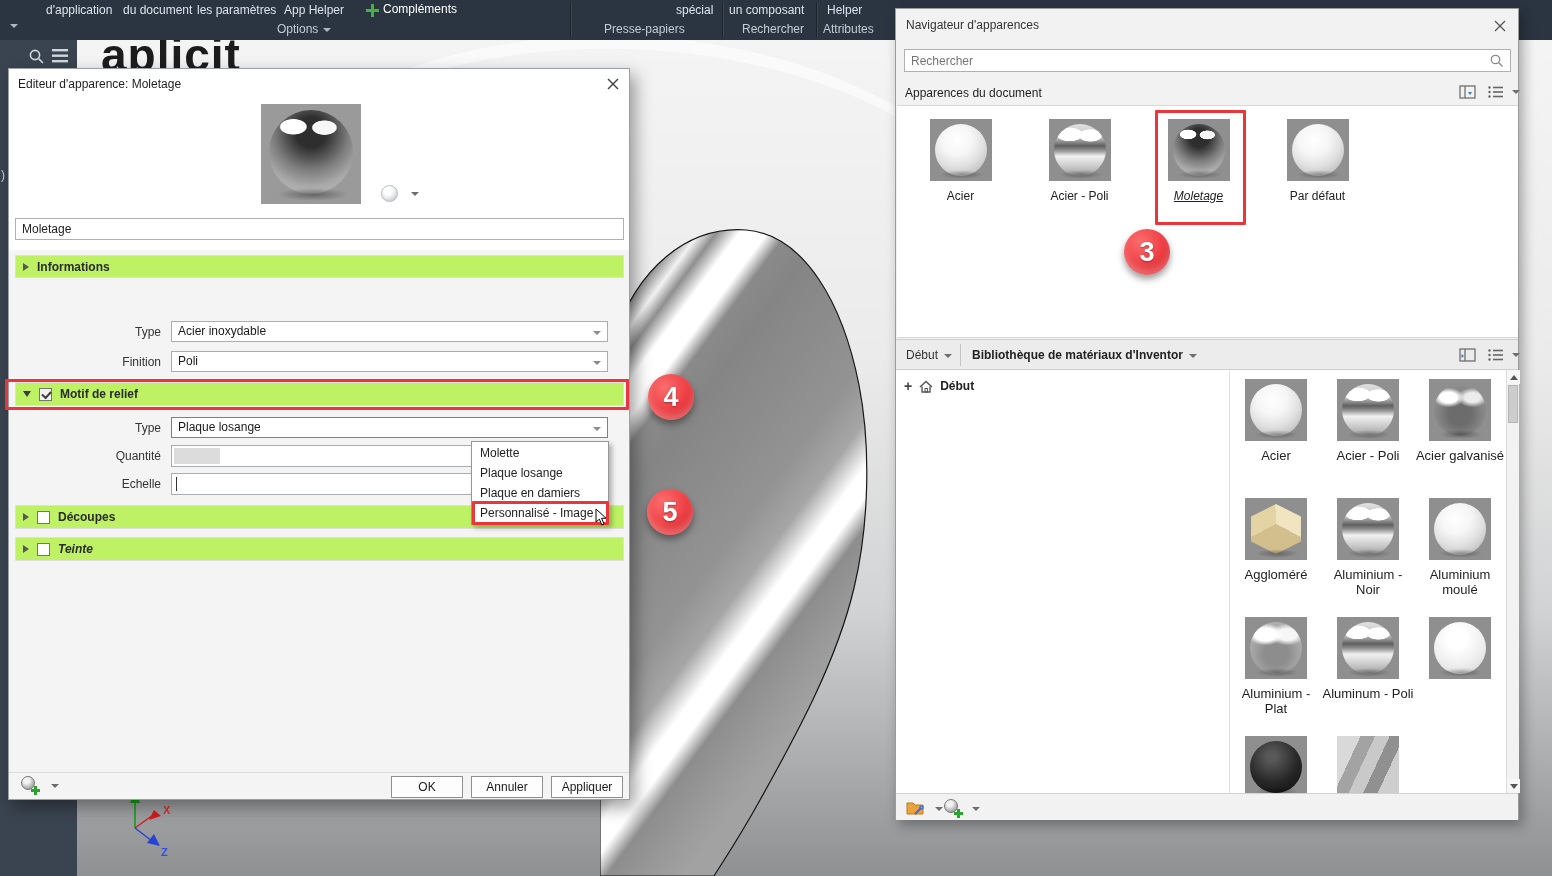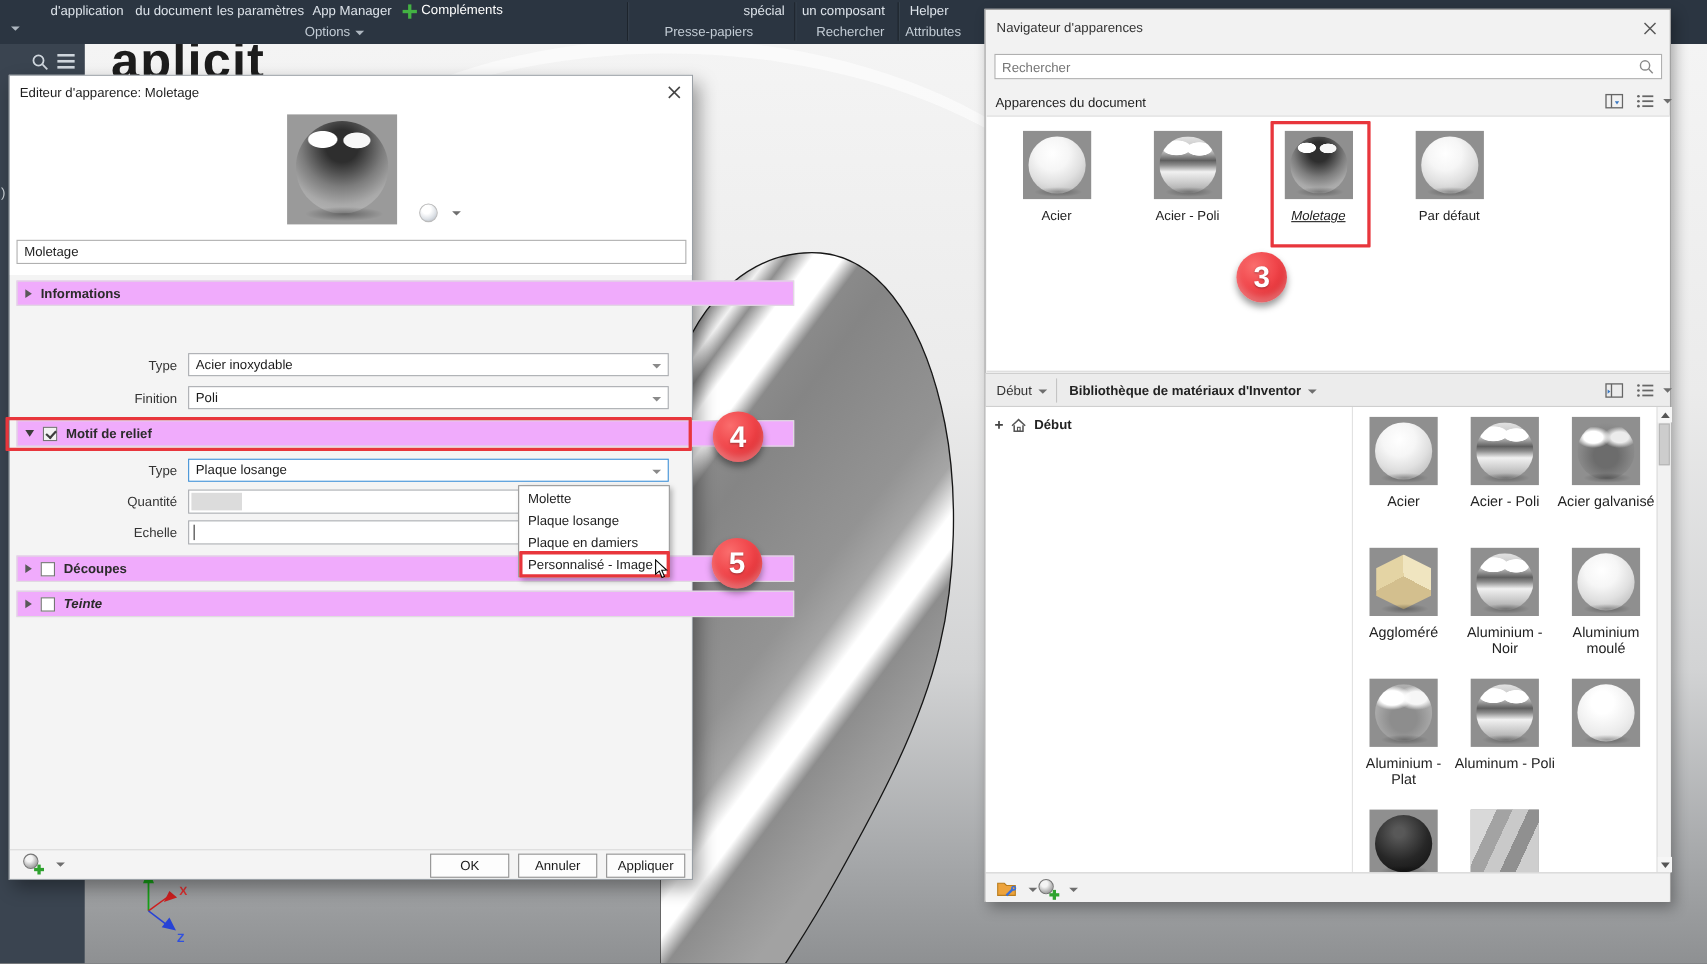--- a/index.html
+++ b/index.html
@@ -103,21 +103,21 @@
   .preview { position:absolute; left:252px; top:35px; width:100px; height:100px; background:#9a9a9a; }
   .preview .ball { left:8px; top:6px; width:84px; height:84px; }
   .preview::after { content:""; position:absolute; left:16px; bottom:3px; width:72px; height:13px;
     background:radial-gradient(ellipse, rgba(0,0,0,.35), transparent 70%); }
   .mini-ball { position:absolute; width:17px; height:17px; border-radius:50%; border:1px solid #bbb;
     background:radial-gradient(circle at 38% 30%, #ffffff 0 28%, #dfe3e8 60%, #aab2bc 100%); }
   .dlg-miniball { left:372px; top:116px; }
   .dlg-minicar { position:absolute; left:396px; top:123px; }
   .name-input { position:absolute; left:6px; top:149px; width:609px; height:22px; background:#fff;
     border:1px solid #b0b0b0; font:12px "Liberation Sans",sans-serif; padding:0 6px; color:#222; }
-  .band { position:absolute; left:6px; width:707px; height:24px; background:#f0abfc; border:1px solid #dedede;
+  .band { position:absolute; left:6px; width:609px; height:24px; background:#bef264; border:1px solid #dedede;
     display:flex; align-items:center; gap:8px; padding-left:7px; font-weight:bold; color:#2b2b2b; }
   .band-info { top:186px; height:23px; } .band-metal { top:218px; height:23px; }
   .band-motif { top:313px; } .band-dec { top:436px; } .band-teinte { top:468px;font-style:italic; }
   .rf-motif { left:-4px; top:310px; width:624px; height:31px; }
   .row-label { position:absolute; left:6px; width:146px; text-align:right; color:#333; }
   .rl-type1 { top:256px; } .rl-fin { top:286px; } .rl-type2 { top:352px; } .rl-qte { top:380px; } .rl-ech { top:408px; }
   .combo { position:absolute; left:162px; width:437px; height:21px; background:#fff; border:1px solid #a9acb0;
     line-height:19px; padding-left:6px; color:#1a1a1a; }
   .cb-type1 { top:252px; } .cb-fin { top:282px; }
   .cb-type2 { top:348px; border-color:#3d8fd6; }
@@ -194,21 +194,21 @@
 </head>
 <body>
 
 <div class="stage">
 
   <div class="topbar">
     <span class="tb-caret-left car-w"></span>
     <span class="t tb-r1 tb-i0">d'application</span>
     <span class="t tb-r1 tb-i1">du document</span>
     <span class="t tb-r1 tb-i2">les paramètres</span>
-    <span class="t tb-r1 tb-i3">App Manager</span>
+    <span class="t tb-r1 tb-i3">App Helper</span>
     <span class="plus-icon"></span>
     <span class="t tb-compl">Compléments</span>
     <span class="t tb-r2 tb-options"><span>Options</span><span class="car-w"></span></span>
     <span class="tb-sep" style="left:570px"></span>
     <span class="t tb-r1 tb-special">spécial</span>
     <span class="t tb-r2 tb-presse">Presse-papiers</span>
     <span class="tb-sep" style="left:722px"></span>
     <span class="t tb-r1 tb-composant">un composant</span>
     <span class="t tb-r2 tb-recherch">Rechercher</span>
     <span class="tb-sep" style="left:816px"></span>

